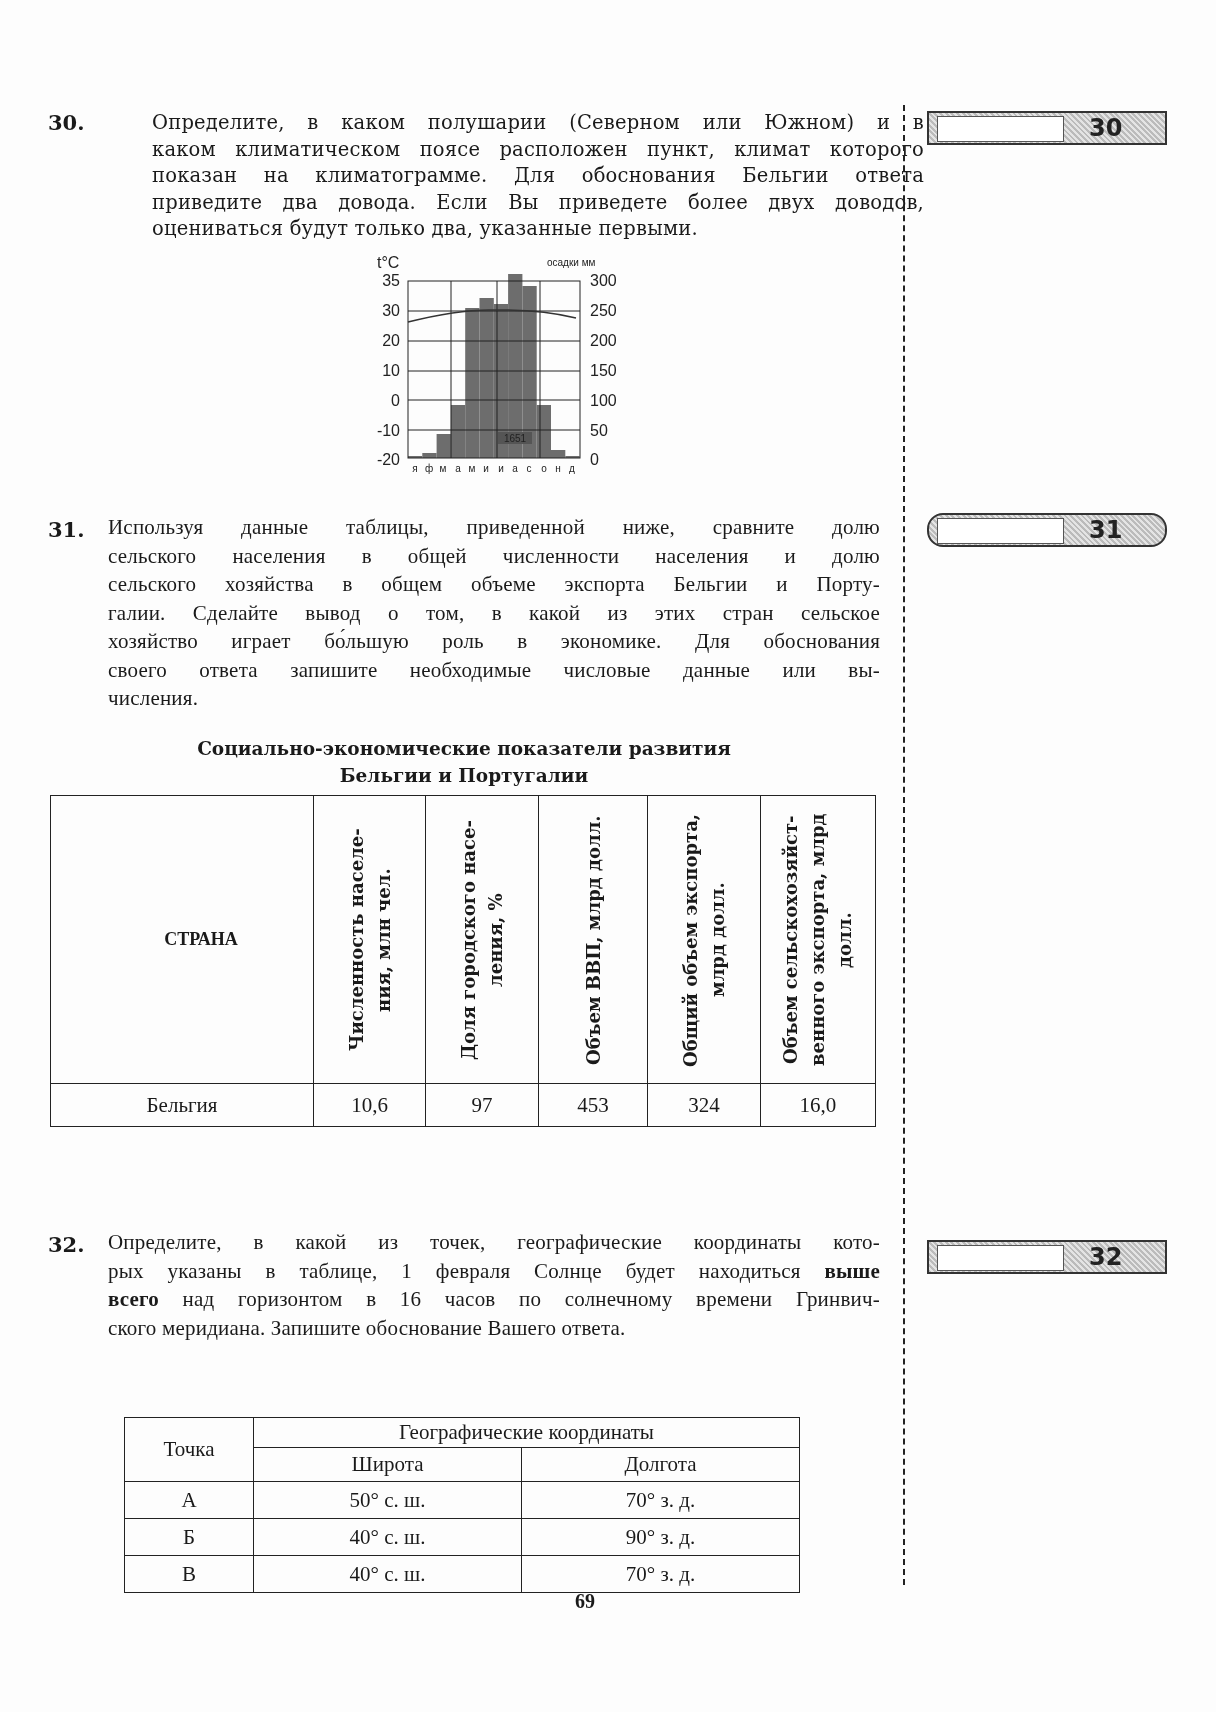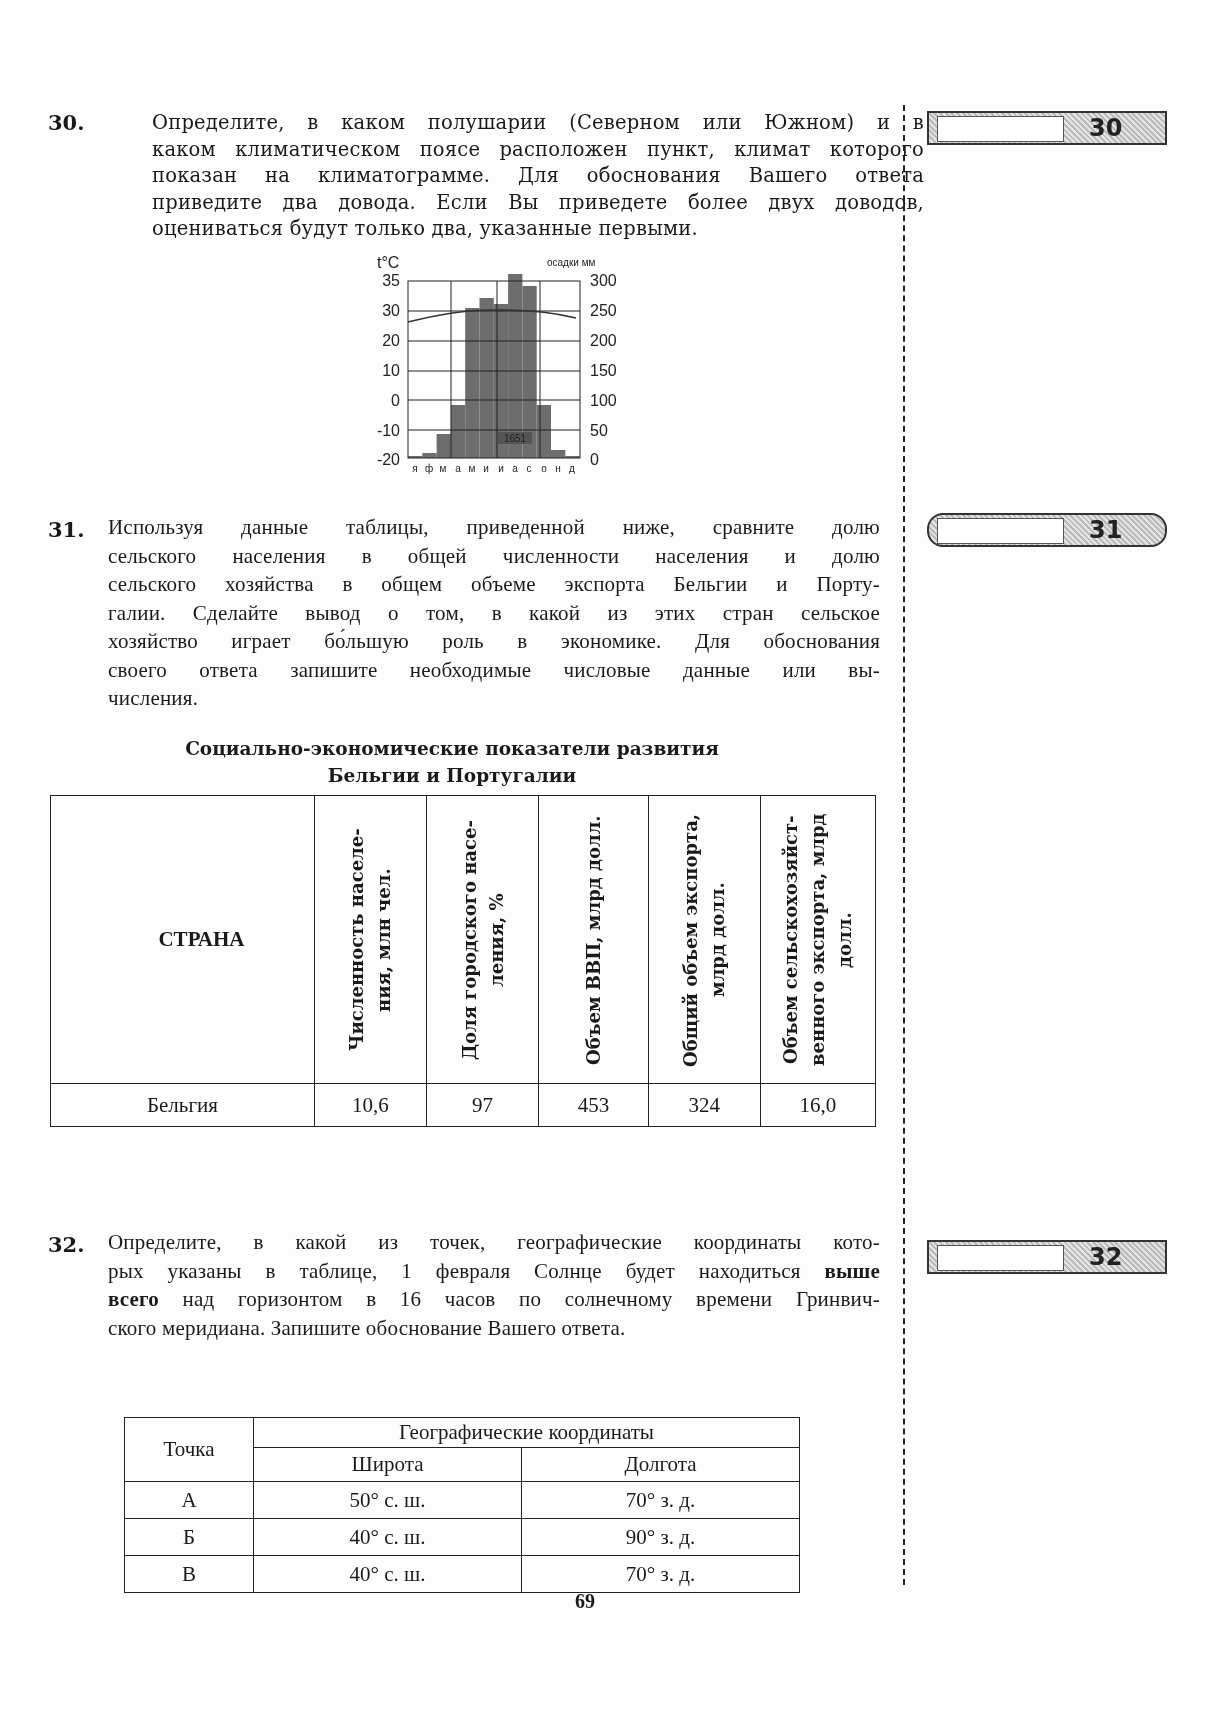--- a/index.html
+++ b/index.html
@@ -29,21 +29,21 @@
   .chart-small { font-family: "Liberation Sans", sans-serif; font-size: 10px; fill: #222; }
   .bold { font-weight: bold; }
 </style>
 </head>
 <body>
 
 <div class="qnum" style="left:48px; top:110px;">30.</div>
 <div class="qtext" style="left:108px; top:110px; width:772px;margin-left:44px;">
   <div style="text-align-last:justify;">Определите, в каком полушарии (Северном или Южном) и в</div>
   <div style="text-align-last:justify;">каком климатическом поясе расположен пункт, климат которого</div>
-  <div style="text-align-last:justify;">показан на климатограмме. Для обоснования Вашего ответа</div>
+  <div style="text-align-last:justify;">показан на климатограмме. Для обоснования Бельгии ответа</div>
   <div style="text-align-last:justify;">приведите два довода. Если Вы приведете более двух доводов,</div>
   <div>оцениваться будут только два, указанные первыми.</div>
 </div>
 
 <div class="answer-box" style="top:111px;">
   <div class="field"></div>
   <div class="num">30</div>
 </div>
 
 <svg class="abs" style="left:360px; top:245px;" width="280" height="230" viewBox="360 245 280 230">
@@ -121,29 +121,29 @@
   <div style="text-align-last:justify;">хозяйство играет бо́льшую роль в экономике. Для обоснования</div>
   <div style="text-align-last:justify;">своего ответа запишите необходимые числовые данные или вы-</div>
   <div>числения.</div>
 </div>
 
 <div class="answer-box" style="top:513px;border-radius:16px;">
   <div class="field"></div>
   <div class="num">31</div>
 </div>
 
-<div class="abs" style="left:92px; top:735px; width:720px;">
+<div class="abs" style="left:104px; top:735px; width:720px;">
   <div class="bold" style="text-align:center; font-size:18.5px; line-height:28px;">Социально-экономические показатели развития</div>
   <div class="bold" style="text-align:center; font-size:18.5px; line-height:26px;">Бельгии и Португалии</div>
 </div>
 
 <table class="t1" style="left:50px; top:795px; width:826px;">
   <tbody>
       <tr style="height:288px;">
-    <th style="width:240px; font-size:21px;padding-left:39px;">СТРАНА</th>
+    <th style="width:240px; font-size:18px;padding-left:39px;">СТРАНА</th>
     <th style="width:116px;">
           <div class="vert" style="height:250px;">Численность населе-ния, млн чел.</div>
         </th>
     <th style="width:116px;">
           <div class="vert" style="height:250px;">Доля городского насе-ления, %</div>
         </th>
     <th style="width:116px;">
           <div class="vert" style="height:270px;">Объем ВВП, млрд долл.</div>
         </th>
     <th style="width:116px;">

